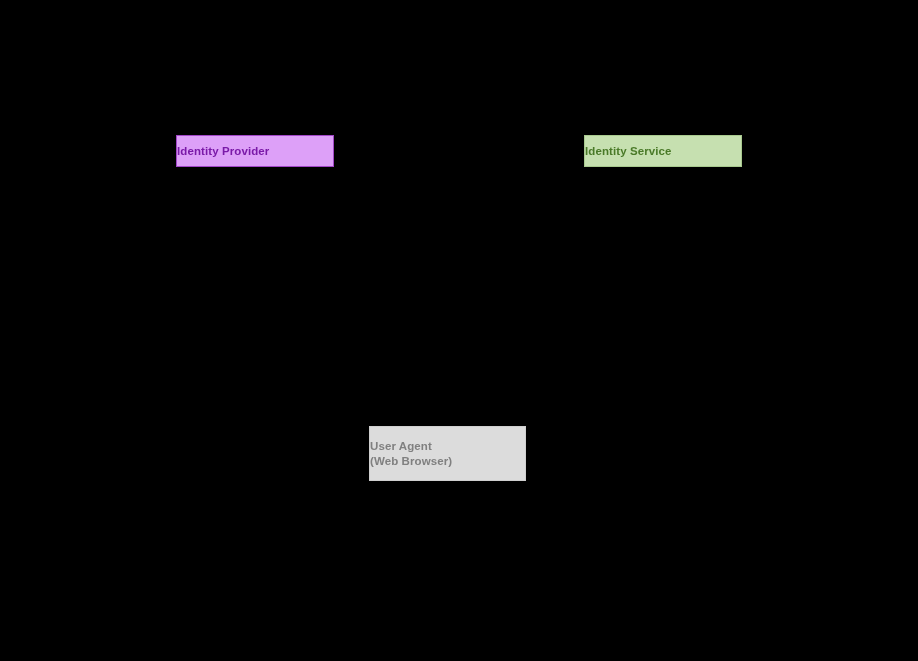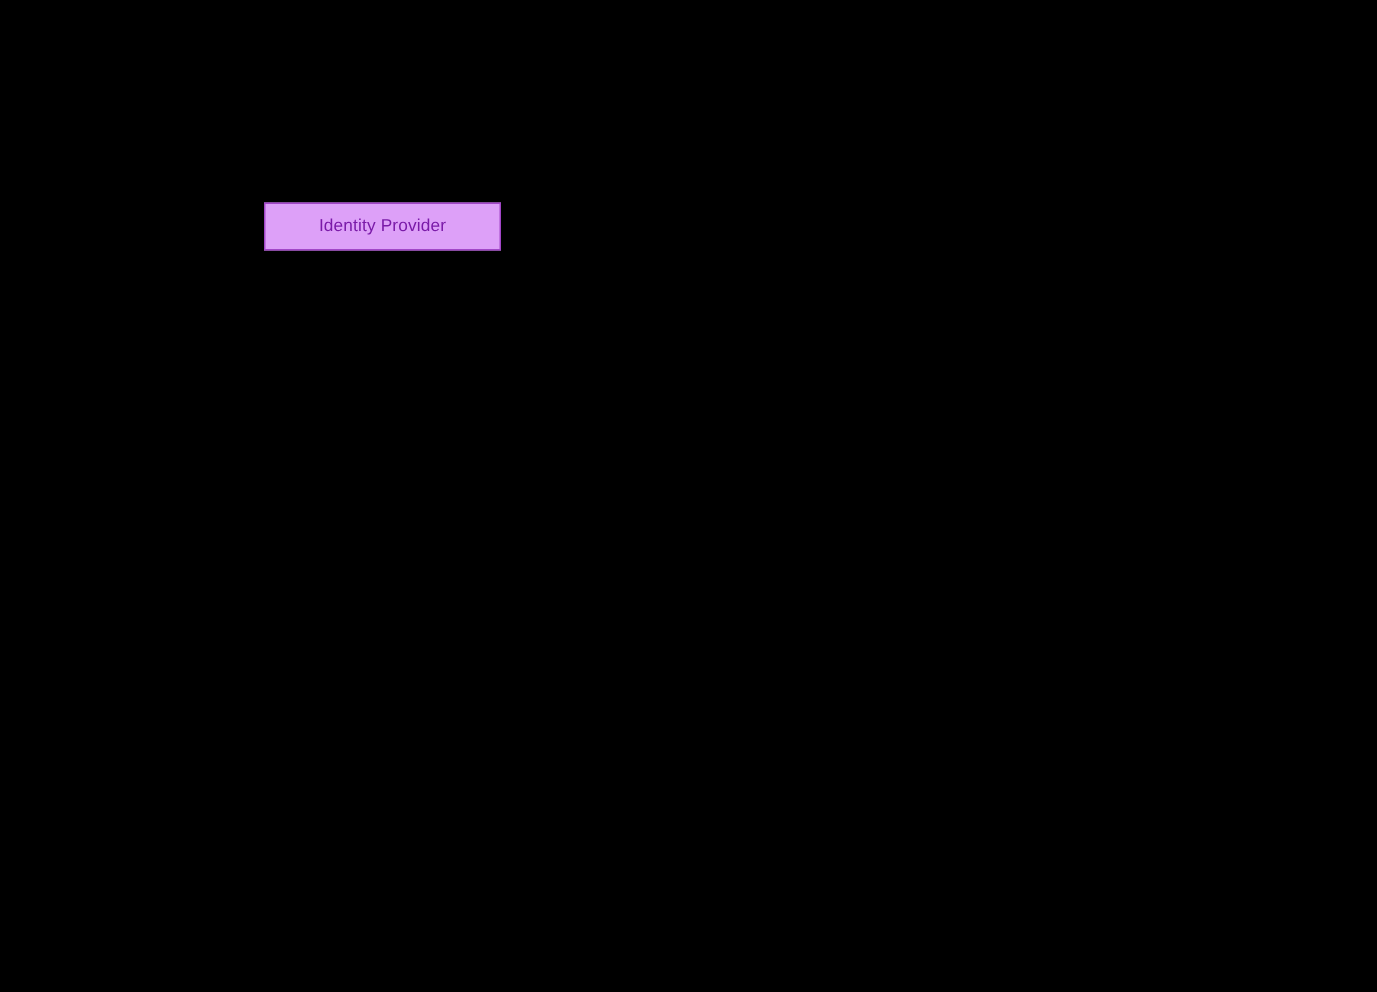--- a/index.html
+++ b/index.html
@@ -19,23 +19,24 @@
     width: 918px;
     height: 661px;
     background: #000000;
   }
   .node {
     position: absolute;
     box-sizing: border-box;
     display: flex;
     align-items: center;
     justify-content: center;
-    text-align: center;
+    text-align: left;
     line-height: 15px;
     letter-spacing: 0.1px;
+    font-weight: bold;
   }
   .node-label {
     display: block;
     width: 100%;
     white-space: pre-line;
   }
 
   
   #node-identity-provider {
     left: 176px;
@@ -105,16 +106,23 @@
       <path d="M 470 426 L 470 280 L 663 280 L 663 167"></path>
       <path d="M 470 481 L 470 632 L 740 632"></path>
       <path d="M 742 151 L 817 151 L 817 616"></path>
     </g>
   </svg>
 
   <div class="node" id="node-identity-provider">
     <span class="node-label">Identity Provider</span>
   </div>
 
+  <div class="node" id="node-identity-service">
+    <span class="node-label">Identity Service</span>
+  </div>
 
+  <div class="node" id="node-user-agent">
+    <span class="node-label">User Agent
+(Web Browser)</span>
+  </div>
 
 
 </div>
 
 </body></html>

